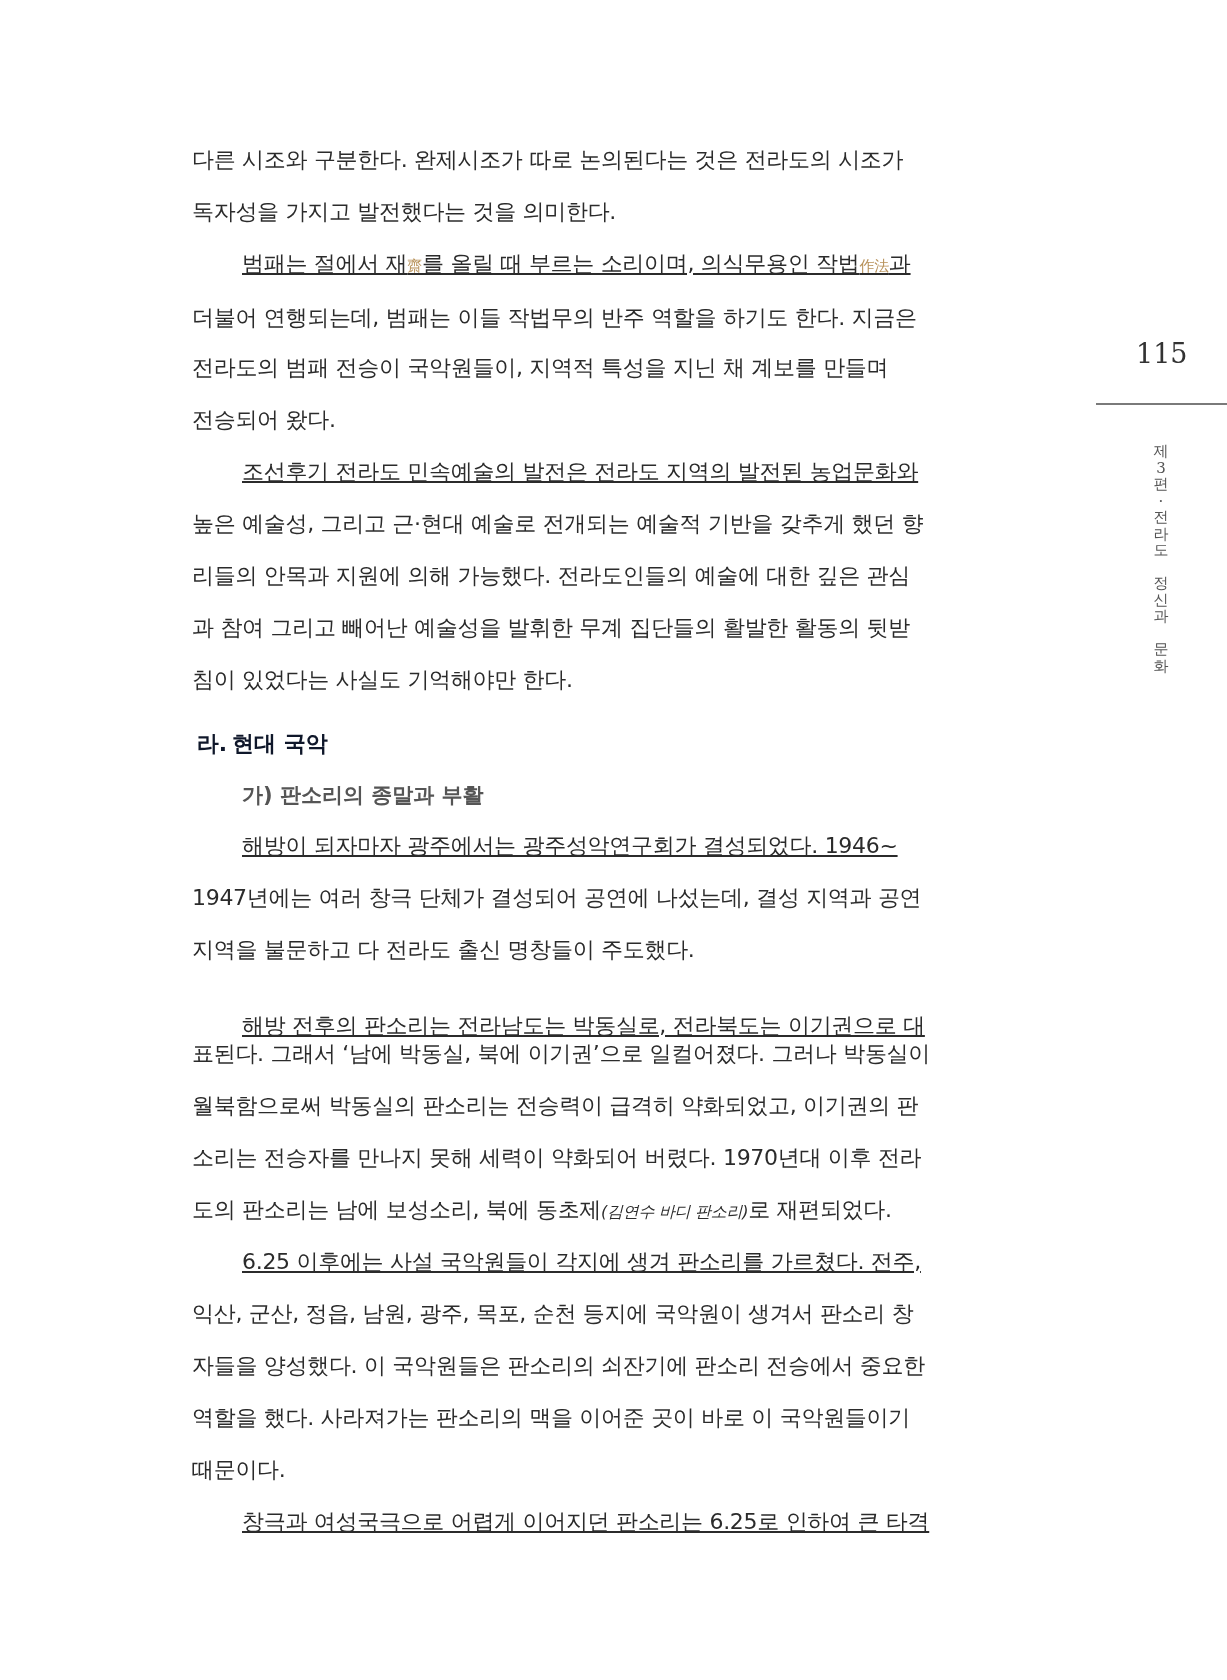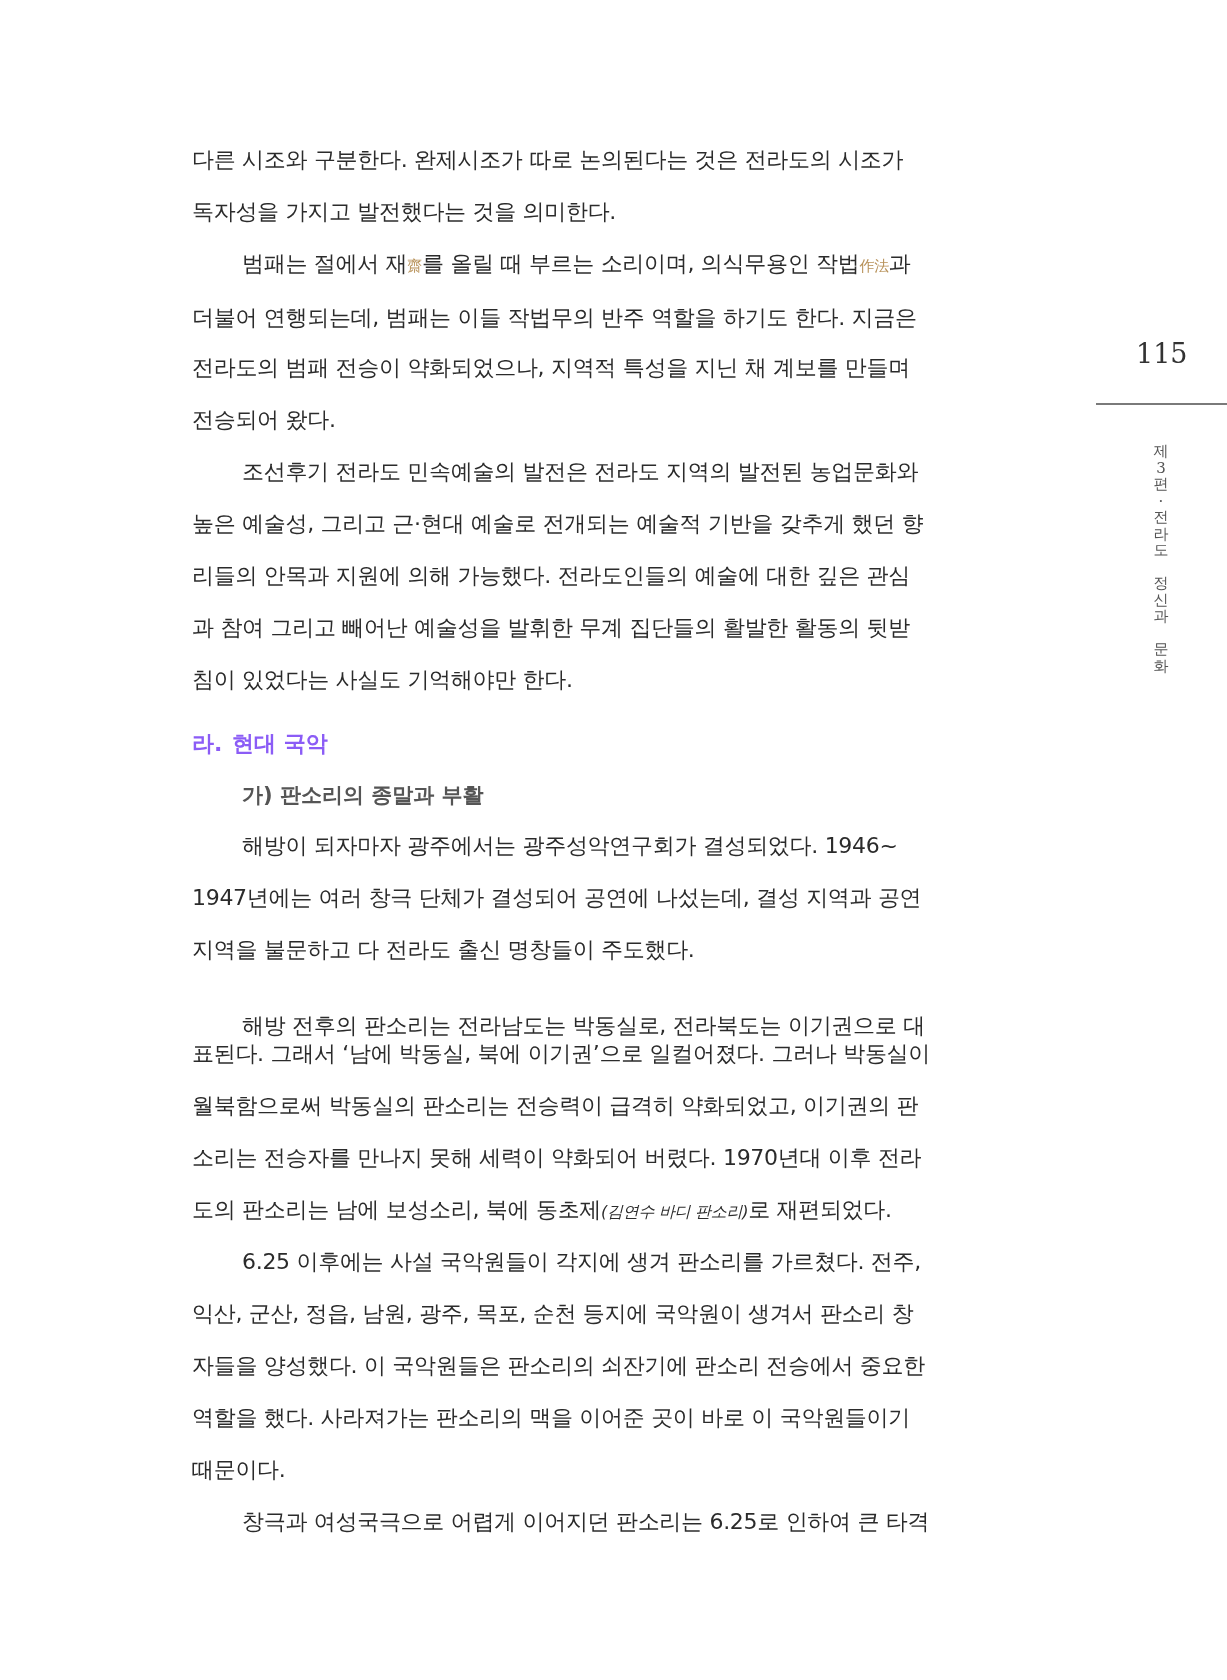--- a/index.html
+++ b/index.html
@@ -4,26 +4,26 @@
 <style>
   html, body { margin: 0; padding: 0; }
   body {
     width: 1227px; height: 1680px; background: #ffffff; position: relative; overflow: hidden;
     font-family: "DejaVu Sans", "Liberation Sans", sans-serif; color: #2b2b2b;
   }
   .line {
     position: absolute; left: 192px; width: 755px;
     font-size: 22px; line-height: 28px; white-space: nowrap; letter-spacing: -0.3px;
   }
-  .indent { left: 242px; width: 705px; }
+  .indent { left: 242px; width: 705px; text-decoration: underline; }
   .hanja { color: #b8925a; font-size: 15px; font-family: "DejaVu Serif", serif; }
   .small { font-size: 16px; font-style: italic; }
   .heading {
     position: absolute; left: 192px; font-size: 22px; line-height: 28px; font-weight: bold;
-    color: #8b5cf6; white-space: nowrap;
+    color: #0f172a; white-space: nowrap; text-align: center;
   }
   .heading .num { display: inline-block; width: 40px; }
   .subheading {
     position: absolute; left: 242px; font-size: 21px; line-height: 28px; font-weight: bold;
     color: #555555; white-space: nowrap;
   }
   .page-number {
     position: absolute; left: 1136px; top: 338px; font-family: "DejaVu Serif", "Liberation Serif", serif;
     font-size: 27px; color: #333;
   }
@@ -39,21 +39,21 @@
 </head>
 <body>
 
 <div>
   <div class="line" style="top:146px">다른 시조와 구분한다. 완제시조가 따로 논의된다는 것은 전라도의 시조가</div>
   <div class="line" style="top:198px">독자성을 가지고 발전했다는 것을 의미한다.</div>
   <div class="line indent" style="top:250px">
     <span>범패는 절에서 재</span><span class="hanja">齋</span><span>를 올릴 때 부르는 소리이며, 의식무용인 작법</span><span class="hanja">作法</span><span>과</span>
   </div>
   <div class="line" style="top:304px">더불어 연행되는데, 범패는 이들 작법무의 반주 역할을 하기도 한다. 지금은</div>
-  <div class="line" style="top:354px">전라도의 범패 전승이 약화되었으나, 지역적 특성을 지닌 채 계보를 만들며</div>
+  <div class="line" style="top:354px">전라도의 범패 전승이 국악원들이, 지역적 특성을 지닌 채 계보를 만들며</div>
   <div class="line" style="top:406px">전승되어 왔다.</div>
   <div class="line indent" style="top:458px">조선후기 전라도 민속예술의 발전은 전라도 지역의 발전된 농업문화와</div>
   <div class="line" style="top:510px">높은 예술성, 그리고 근·현대 예술로 전개되는 예술적 기반을 갖추게 했던 향</div>
   <div class="line" style="top:562px">리들의 안목과 지원에 의해 가능했다. 전라도인들의 예술에 대한 깊은 관심</div>
   <div class="line" style="top:614px">과 참여 그리고 빼어난 예술성을 발휘한 무계 집단들의 활발한 활동의 뒷받</div>
   <div class="line" style="top:666px">침이 있었다는 사실도 기억해야만 한다.</div>
 </div>
 
 <div class="heading" style="top:730px">
   <span class="num">라.</span><span>현대 국악</span>

